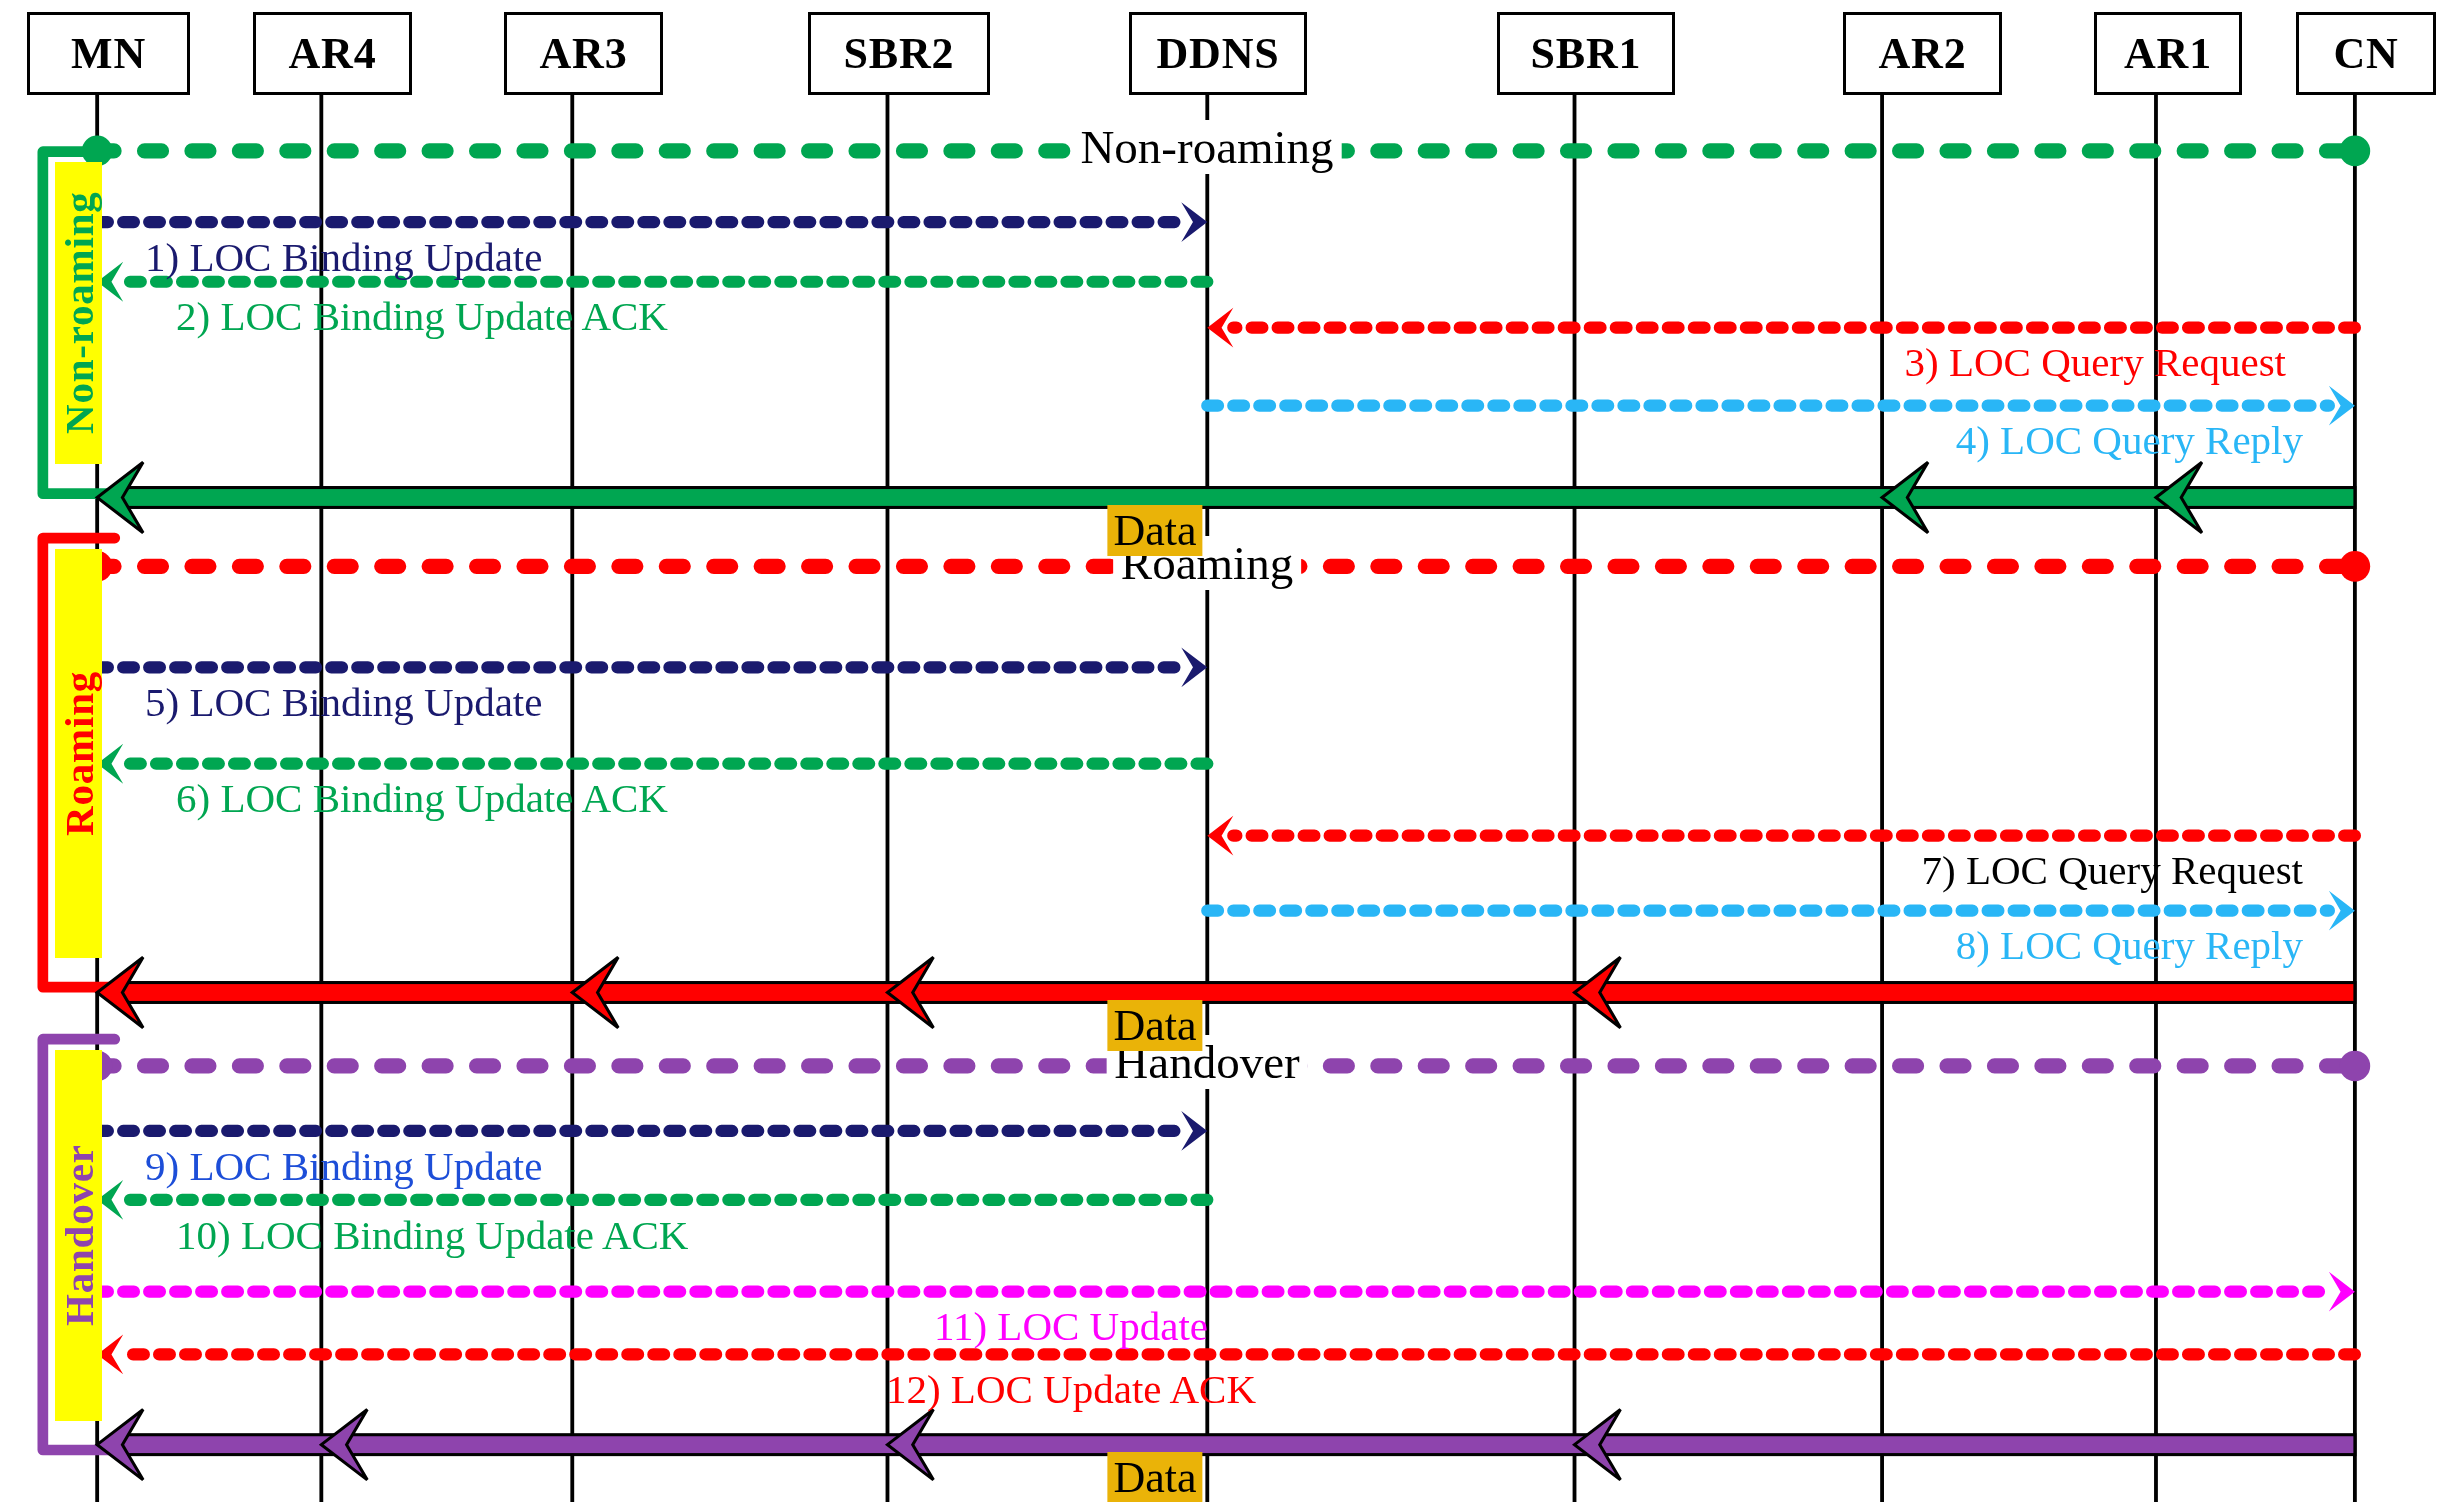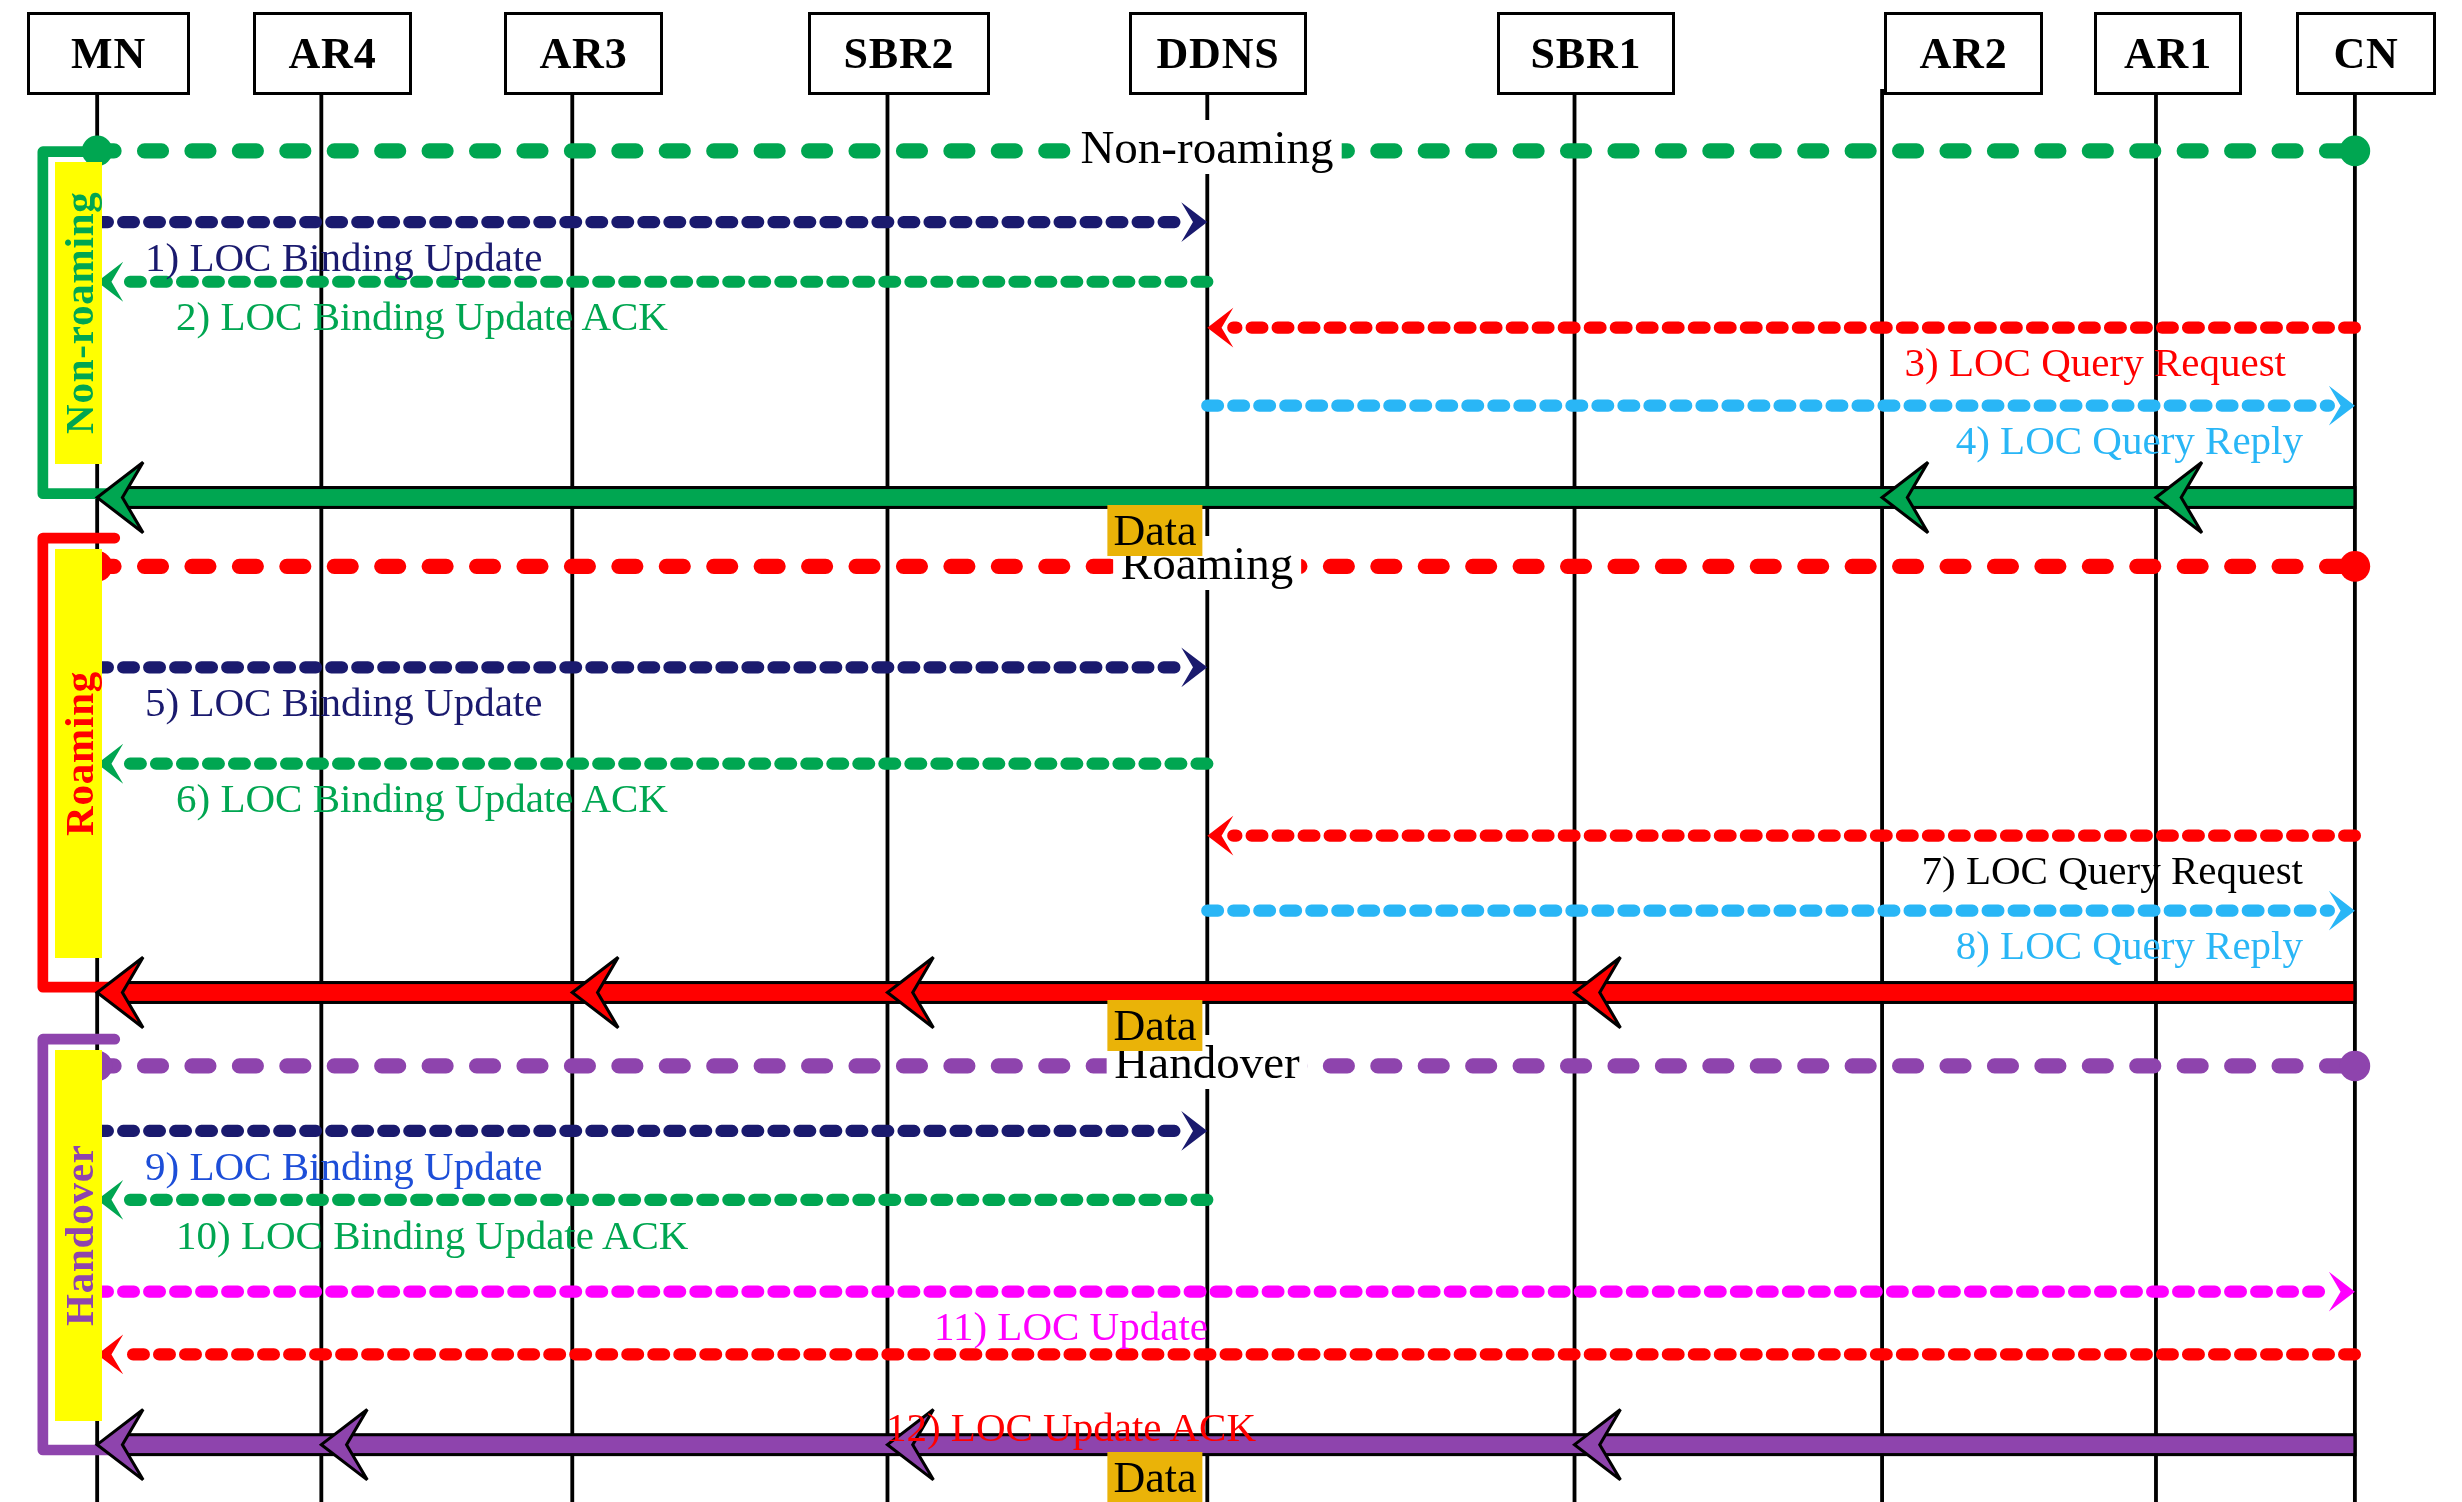--- a/index.html
+++ b/index.html
@@ -141,21 +141,21 @@
       </div>
       <div class="lifeline-box" style="left: 800px; top: 12.2px; width: 176px; height: 77px;">
         <span>SBR2</span>
       </div>
       <div class="lifeline-box" style="left: 1121px; top: 12.2px; width: 172px; height: 77px;">
         <span>DDNS</span>
       </div>
       <div class="lifeline-box" style="left: 1489px; top: 12.2px; width: 172px; height: 77px;">
         <span>SBR1</span>
       </div>
-      <div class="lifeline-box" style="left: 1876px; top: 12.2px; width: 153px; height: 77px; text-align: right;">
+      <div class="lifeline-box" style="left: 1835px; top: 12.2px; width: 153px; height: 77px; text-align: right;">
         <span>AR2</span>
       </div>
       <div class="lifeline-box" style="left: 2086px; top: 12.2px; width: 142px; height: 77px;">
         <span>AR1</span>
       </div>
       <div class="lifeline-box" style="left: 2288px; top: 12.2px; width: 134px; height: 77px;">
         <span>CN</span>
       </div>
     </div>
   <div id="labels">
@@ -175,19 +175,19 @@
       <div class="msg-label" style="color: rgb(0, 166, 81); top: 292px; left: 176px;">2) LOC Binding Update ACK</div>
       <div class="msg-label" style="color: rgb(255, 0, 0); top: 338px; right: 176px; text-align: right;">3) LOC Query Request</div>
       <div class="msg-label" style="color: rgb(41, 182, 246); top: 416px; right: 159px; text-align: right;">4) LOC Query Reply</div>
       <div class="msg-label" style="color: rgb(26, 26, 110); top: 678px; left: 145px;">5) LOC Binding Update</div>
       <div class="msg-label" style="color: rgb(0, 166, 81); top: 774px; left: 176px;">6) LOC Binding Update ACK</div>
       <div class="msg-label" style="color: #000000; top: 846px; right: 159px; text-align: right;">7) LOC Query Request</div>
       <div class="msg-label" style="color: rgb(41, 182, 246); top: 921px; right: 159px; text-align: right;">8) LOC Query Reply</div>
       <div class="msg-label" style="color: #1d4ed8; top: 1142px; left: 145px;">9) LOC Binding Update</div>
       <div class="msg-label" style="color: rgb(0, 166, 81); top: 1211px; left: 176px;">10) LOC Binding Update ACK</div>
       <div class="msg-label" style="color: rgb(255, 0, 255); top: 1302px; left: 1071px; transform: translateX(-50%);">11) LOC Update</div>
-      <div class="msg-label" style="color: rgb(255, 0, 0); top: 1403px; left: 1071px; transform: translateX(-50%);">12) LOC Update ACK</div>
+      <div class="msg-label" style="color: rgb(255, 0, 0); top: 1365px; left: 1071px; transform: translateX(-50%);">12) LOC Update ACK</div>
       <div class="data-label" style="left: 1155px; top: 505px; transform: translateX(-50%);">Data</div>
       <div class="data-label" style="left: 1155px; top: 1000px; transform: translateX(-50%);">Data</div>
       <div class="data-label" style="left: 1155px; top: 1452px; transform: translateX(-50%);">Data</div>
     </div>
 </div>
 
 
 </body></html>

